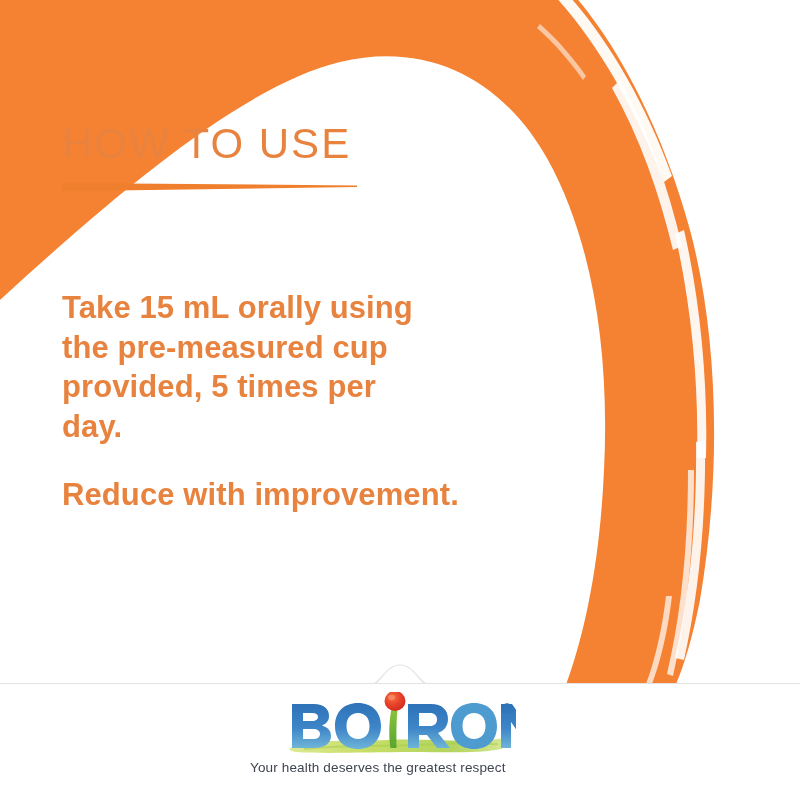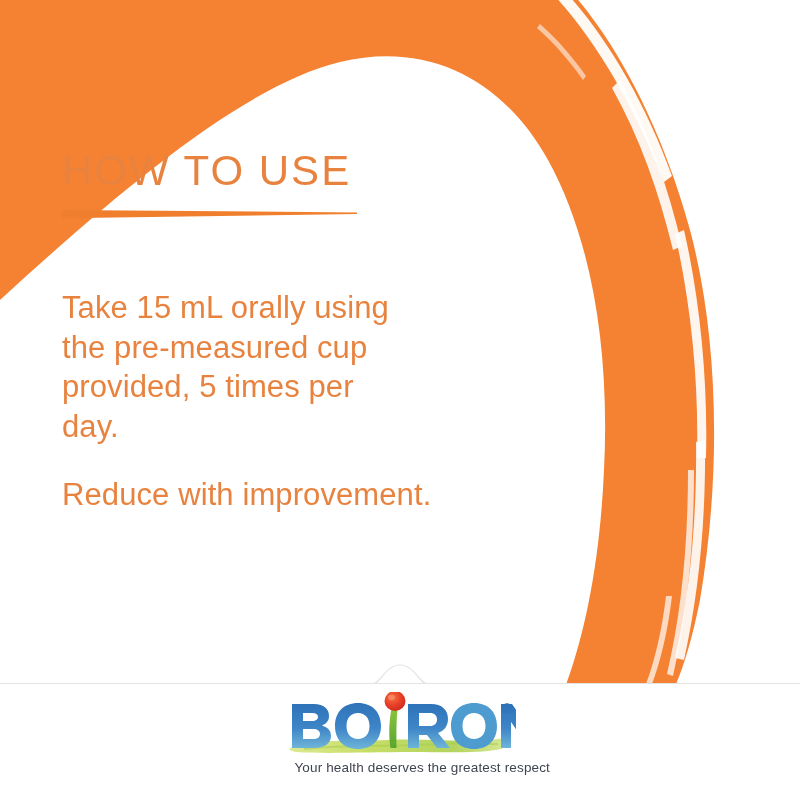--- a/index.html
+++ b/index.html
@@ -36,21 +36,20 @@
     width: 800px;
     height: 684px;
     z-index: 3;
   }
 
   #title-block {
     position: absolute;
     left: 62px;
     top: 122px;
     width: 430px;
-    margin-top: 27px;
   }
   #page-title {
     font-size: 42px;
     font-weight: 300;
     letter-spacing: 2.0px;
     color: #E8833F;
     line-height: 1.05;
     white-space: nowrap;
   }
   #title-rule {
@@ -64,20 +63,21 @@
     position: absolute;
     left: 62px;
     top: 258px;
     width: 430px;
     color: #E8833F;
   }
   .para {
     font-size: 31px;
     line-height: 1.28;
     letter-spacing: 0.1px;
+    font-weight: bold;
   }
   .para.bold {
     font-weight: 700;
   }
   .gap-a { height: 30px; }
   .gap-b { height: 28px; }
 
   
   #footer-divider {
     position: absolute;
@@ -104,21 +104,21 @@
     height: 116px;
     background: #ffffff;
     z-index: 5;
   }
   #logo-wrap {
     position: absolute;
     left: 50%;
     top: 8px;
     transform: translateX(-50%);
     width: 300px;
-    text-align: right;
+    text-align: left;
   }
   #logo-mark {
     display: block;
     margin: 0 auto;
     width: 232px;
     height: 66px;
   }
   #logo-tagline {
     margin-top: 2px;
     font-size: 13.5px;

